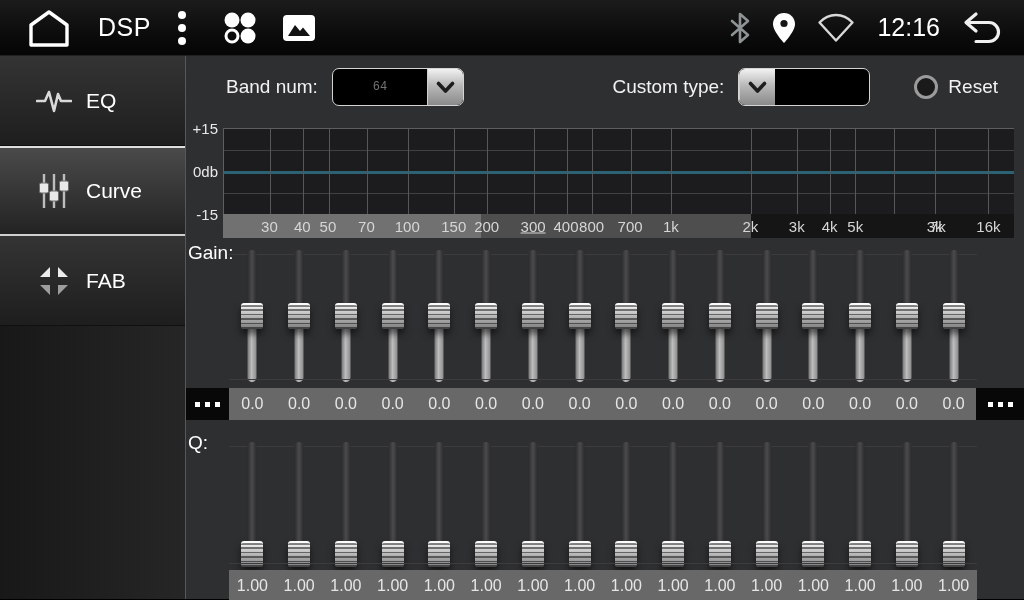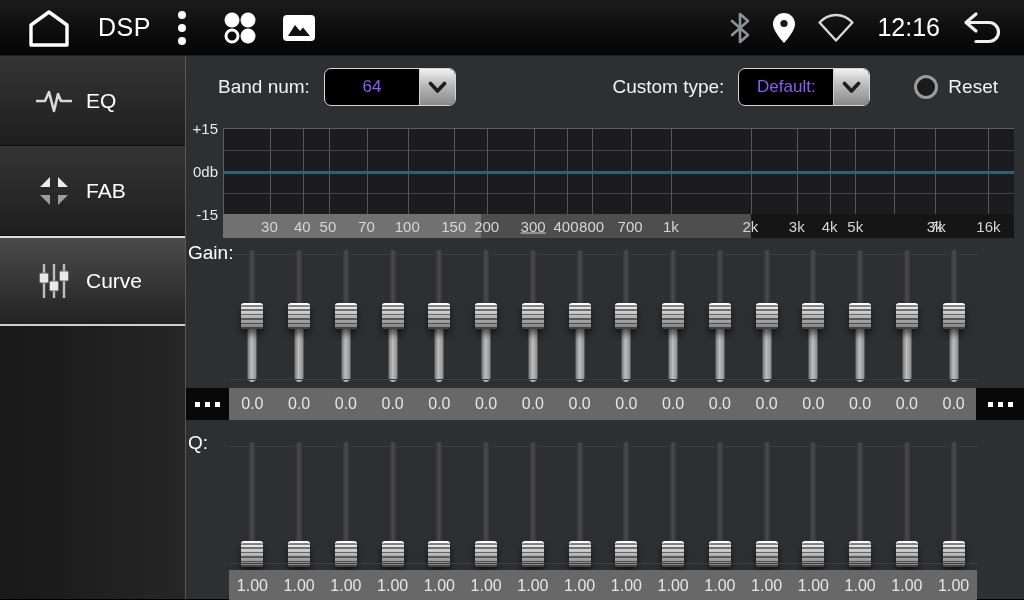--- a/index.html
+++ b/index.html
@@ -32,26 +32,26 @@
   .side-icon{width:36px;height:36px;display:inline-flex;align-items:center;justify-content:center;}
 
   
   .main{flex:1;background:#2e2f31;border-left:1px solid #585858;position:relative;color:#fff;}
 
   
   .controls{height:62px;display:flex;align-items:center;}
   .ctl-label{font-size:19px;color:#f2f2f2;}
   .dropdown{display:flex;align-items:stretch;height:38px;width:132px;margin-left:14px;
     background:#000;border:1px solid #d4d4d4;border-radius:7px;overflow:hidden;cursor:pointer;}
-  .dd-value{flex:1;display:flex;align-items:center;justify-content:center;font-size:17px;color:#8b5cf6;}
+  .dd-value{flex:1;display:flex;align-items:center;justify-content:center;font-size:12px;color:#737373;font-family:Liberation Mono, monospace;}
   .dd-btn{width:36px;display:flex;align-items:center;justify-content:center;
     background:linear-gradient(180deg,#f2f2f2 0%,#b9b9b9 45%,#8a8a8a 100%);
     border-left:1px solid #cfcfcf;}
   .grp{display:flex;align-items:center;}
-  .grp-band{margin-left:32px;}
+  .grp-band{margin-left:40px;}
   .grp-custom{margin-left:auto;}
   .grp-reset{margin-left:44px;margin-right:26px;gap:10px;}
   .radio{width:24px;height:24px;border-radius:50%;border:3px solid #9b9b9b;
     background:#1a1a1a;cursor:pointer;}
 
   
   .graph{position:relative;height:118px;margin-top:4px;}
   .ylabels{position:absolute;left:0;top:6px;width:36px;height:86px;}
   .ylab{position:absolute;right:4px;transform:translateY(-50%);font-size:15px;color:#e8e8e8;}
   .plot{position:absolute;left:37px;right:10px;top:6px;height:86px;background:#1c1c1f;
@@ -163,65 +163,64 @@
   <aside class="sidebar">
     <nav id="sidebar-nav">
         <div class="side-item">
           <span class="side-icon">
             <svg width="36" height="34" viewBox="0 0 36 34">
               <polyline points="1,17 9,17 13,8 18,27 22,10 25,17 35,17" fill="none" stroke="#d9d9d9" stroke-width="2.6" stroke-linejoin="round" stroke-linecap="round"></polyline>
             </svg>
           </span>
           <span>EQ</span>
         </div>
-        <div class="side-item">
-          <span class="side-icon">
-            <svg width="36" height="36" viewBox="0 0 36 36">
-              <polygon points="14,4 4,14 14,14" fill="#ececec"></polygon>
-              <polygon points="22,4 32,14 22,14" fill="#ececec"></polygon>
-              <polygon points="14,32 4,22 14,22" fill="#9d9d9d"></polygon>
-              <polygon points="22,32 32,22 22,22" fill="#9d9d9d"></polygon>
-            </svg>
-          </span>
-          <span>FAB</span>
-        </div>
         <div class="side-item selected">
           <span class="side-icon">
             <svg width="36" height="38" viewBox="0 0 36 38">
               <line x1="8" y1="2" x2="8" y2="36" stroke="#bdbdbd" stroke-width="2.4"></line>
               <line x1="18" y1="2" x2="18" y2="36" stroke="#bdbdbd" stroke-width="2.4"></line>
               <line x1="28" y1="2" x2="28" y2="36" stroke="#bdbdbd" stroke-width="2.4"></line>
               <rect x="3.5" y="11" width="9" height="10" rx="1.6" fill="#e9e9e9" stroke="#6c6c6c"></rect>
               <rect x="13.5" y="19" width="9" height="10" rx="1.6" fill="#e9e9e9" stroke="#6c6c6c"></rect>
               <rect x="23.5" y="9" width="9" height="10" rx="1.6" fill="#e9e9e9" stroke="#6c6c6c"></rect>
             </svg>
           </span>
           <span>Curve</span>
         </div>
+        <div class="side-item">
+          <span class="side-icon">
+            <svg width="36" height="36" viewBox="0 0 36 36">
+              <polygon points="14,4 4,14 14,14" fill="#ececec"></polygon>
+              <polygon points="22,4 32,14 22,14" fill="#ececec"></polygon>
+              <polygon points="14,32 4,22 14,22" fill="#9d9d9d"></polygon>
+              <polygon points="22,32 32,22 22,22" fill="#9d9d9d"></polygon>
+            </svg>
+          </span>
+          <span>FAB</span>
+        </div>
       </nav>
   </aside>
 
   <div class="main">
 
     <div class="controls">
       <div class="grp grp-band">
         <span class="ctl-label">Band num:</span>
         <div class="dropdown">
           <span class="dd-value">64</span>
           <span class="dd-btn">
             <svg width="19" height="13" viewBox="0 0 19 13">
                 <polyline points="2.5,2.5 9.5,10 16.5,2.5" fill="none" stroke="#1d1d1d" stroke-width="3.6" stroke-linecap="round" stroke-linejoin="round"></polyline>
               </svg>
           </span>
         </div>
       </div>
       <div class="grp grp-custom">
         <span class="ctl-label">Custom type:</span>
         <div class="dropdown">
-          <span class="dd-value">Default:</span>
           <span class="dd-btn">
             <svg width="19" height="13" viewBox="0 0 19 13">
                 <polyline points="2.5,2.5 9.5,10 16.5,2.5" fill="none" stroke="#1d1d1d" stroke-width="3.6" stroke-linecap="round" stroke-linejoin="round"></polyline>
               </svg>
           </span>
         </div>
       </div>
       <div class="grp grp-reset">
         <span class="radio"></span>
         <span class="ctl-label">Reset</span>

